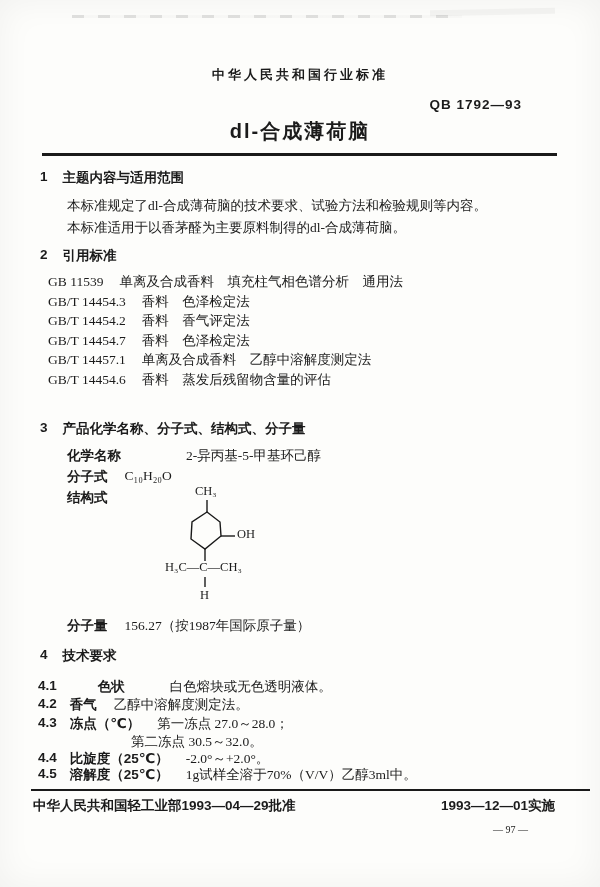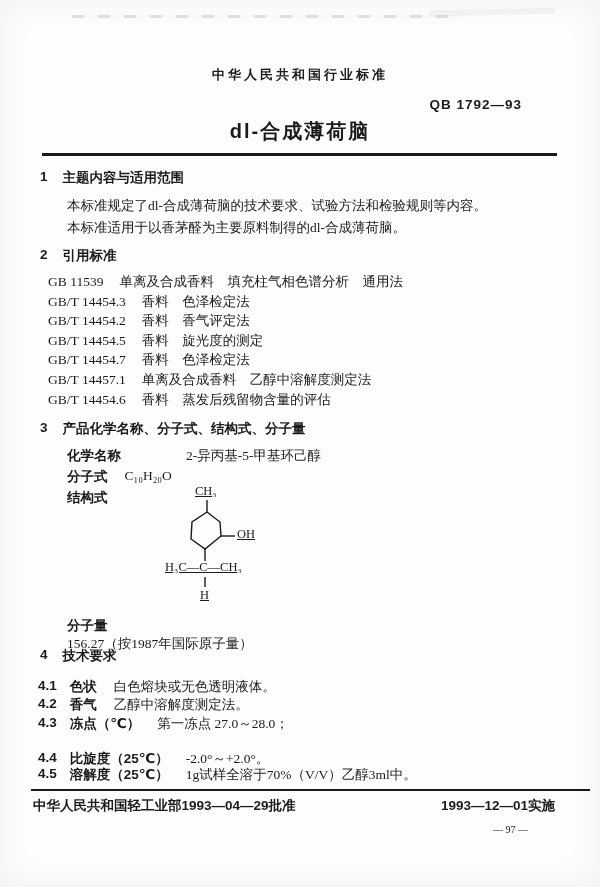--- a/index.html
+++ b/index.html
@@ -36,35 +36,35 @@
   .refs{top:272px;left:48px;}
   .ref-row{display:flex;height:19.6px;line-height:19.6px;}
   .ref-code{margin-right:16px;}
 
   .s3h{top:420px;left:40px;}
   .kv{display:flex;left:67px;}
   .kv .kv-label{margin-right:17px;}
   .chem{top:447px;gap:48px;}
   .formula{top:468px;}
   .structlbl{top:489px;}
-  .mw{top:617px;flex-direction:column;}
+  .mw{top:617px;}
 
   .structure{top:481px;left:163px;width:100px;height:128px;}
   .structure svg{position:absolute;top:0;left:0;}
-  .structure .slabel{position:absolute;font-size:12.5px;white-space:nowrap;text-decoration:underline;}
+  .structure .slabel{position:absolute;font-size:12.5px;white-space:nowrap;}
   .lab-methyl{left:32px;top:3px;}
   .lab-oh{left:74px;top:46px;}
   .lab-ipr{left:2px;top:79px;}
   .lab-h{left:37px;top:107px;}
 
   .s4h{top:647px;left:40px;}
   .t-row{left:38px;display:flex;}
   .t-num{margin-right:13px;}
   .t-label{margin-right:17px;}
-  .t1{top:678px;}
+  .t1{top:678px;gap:28px;}
   .t2{top:696px;}
   .t3{top:715px;}
   .t3b{top:733px;left:131px;}
   .t4{top:750px;}
   .t5{top:766px;text-align:center;}
 
   .rule2{top:789px;left:31px;width:559px;height:2px;background:#1a1a1a;}
   .approval{top:797px;left:33px;font-size:13.5px;}
   .impl{top:797px;right:45px;font-size:13.5px;}
   .pagenum{top:824px;right:72px;font-size:10px;}
@@ -103,24 +103,20 @@
       <span class="ref-code">GB 11539</span>
       <span>单离及合成香料　填充柱气相色谱分析　通用法</span>
     </div>
     <div class="ref-row">
       <span class="ref-code">GB/T 14454.3</span>
       <span>香料　色泽检定法</span>
     </div>
     <div class="ref-row">
       <span class="ref-code">GB/T 14454.2</span>
       <span>香料　香气评定法</span>
-    </div>
-    <div class="ref-row">
-      <span class="ref-code">GB/T 14454.5</span>
-      <span>香料　旋光度的测定</span>
     </div>
     <div class="ref-row">
       <span class="ref-code">GB/T 14454.7</span>
       <span>香料　色泽检定法</span>
     </div>
     <div class="ref-row">
       <span class="ref-code">GB/T 14457.1</span>
       <span>单离及合成香料　乙醇中溶解度测定法</span>
     </div>
     <div class="ref-row">
@@ -177,20 +173,21 @@
   <div class="abs t-row t2">
     <span class="t-num hei">4.2</span>
     <span class="t-label hei">香气</span>
     <span>乙醇中溶解度测定法。</span>
   </div>
   <div class="abs t-row t3">
     <span class="t-num hei">4.3</span>
     <span class="t-label hei">冻点（℃）</span>
     <span>第一冻点 27.0～28.0；</span>
   </div>
+  <div class="abs t3b">第二冻点 30.5～32.0。</div>
   <div class="abs t-row t4">
     <span class="t-num hei">4.4</span>
     <span class="t-label hei">比旋度（25℃）</span>
     <span>-2.0°～+2.0°。</span>
   </div>
   <div class="abs t-row t5">
     <span class="t-num hei">4.5</span>
     <span class="t-label hei">溶解度（25℃）</span>
     <span>1g试样全溶于70%（V/V）乙醇3ml中。</span>
   </div>

